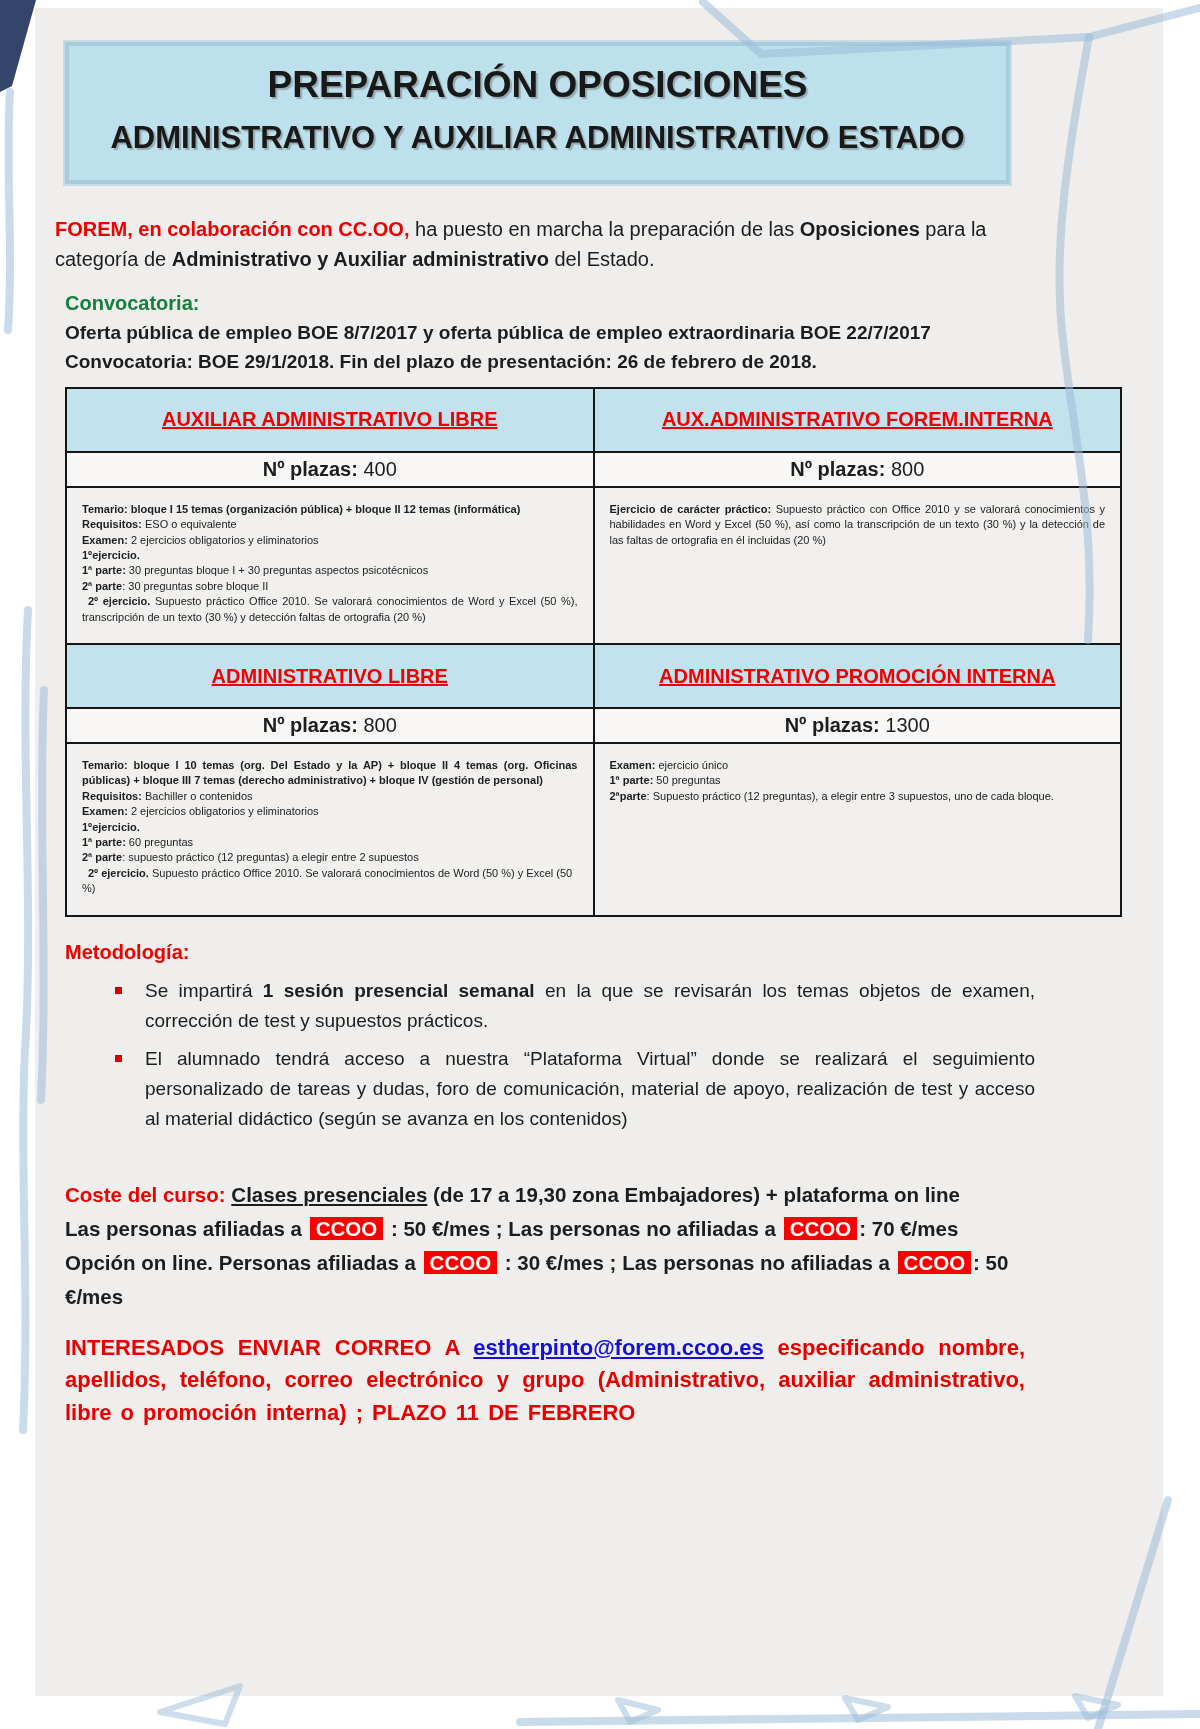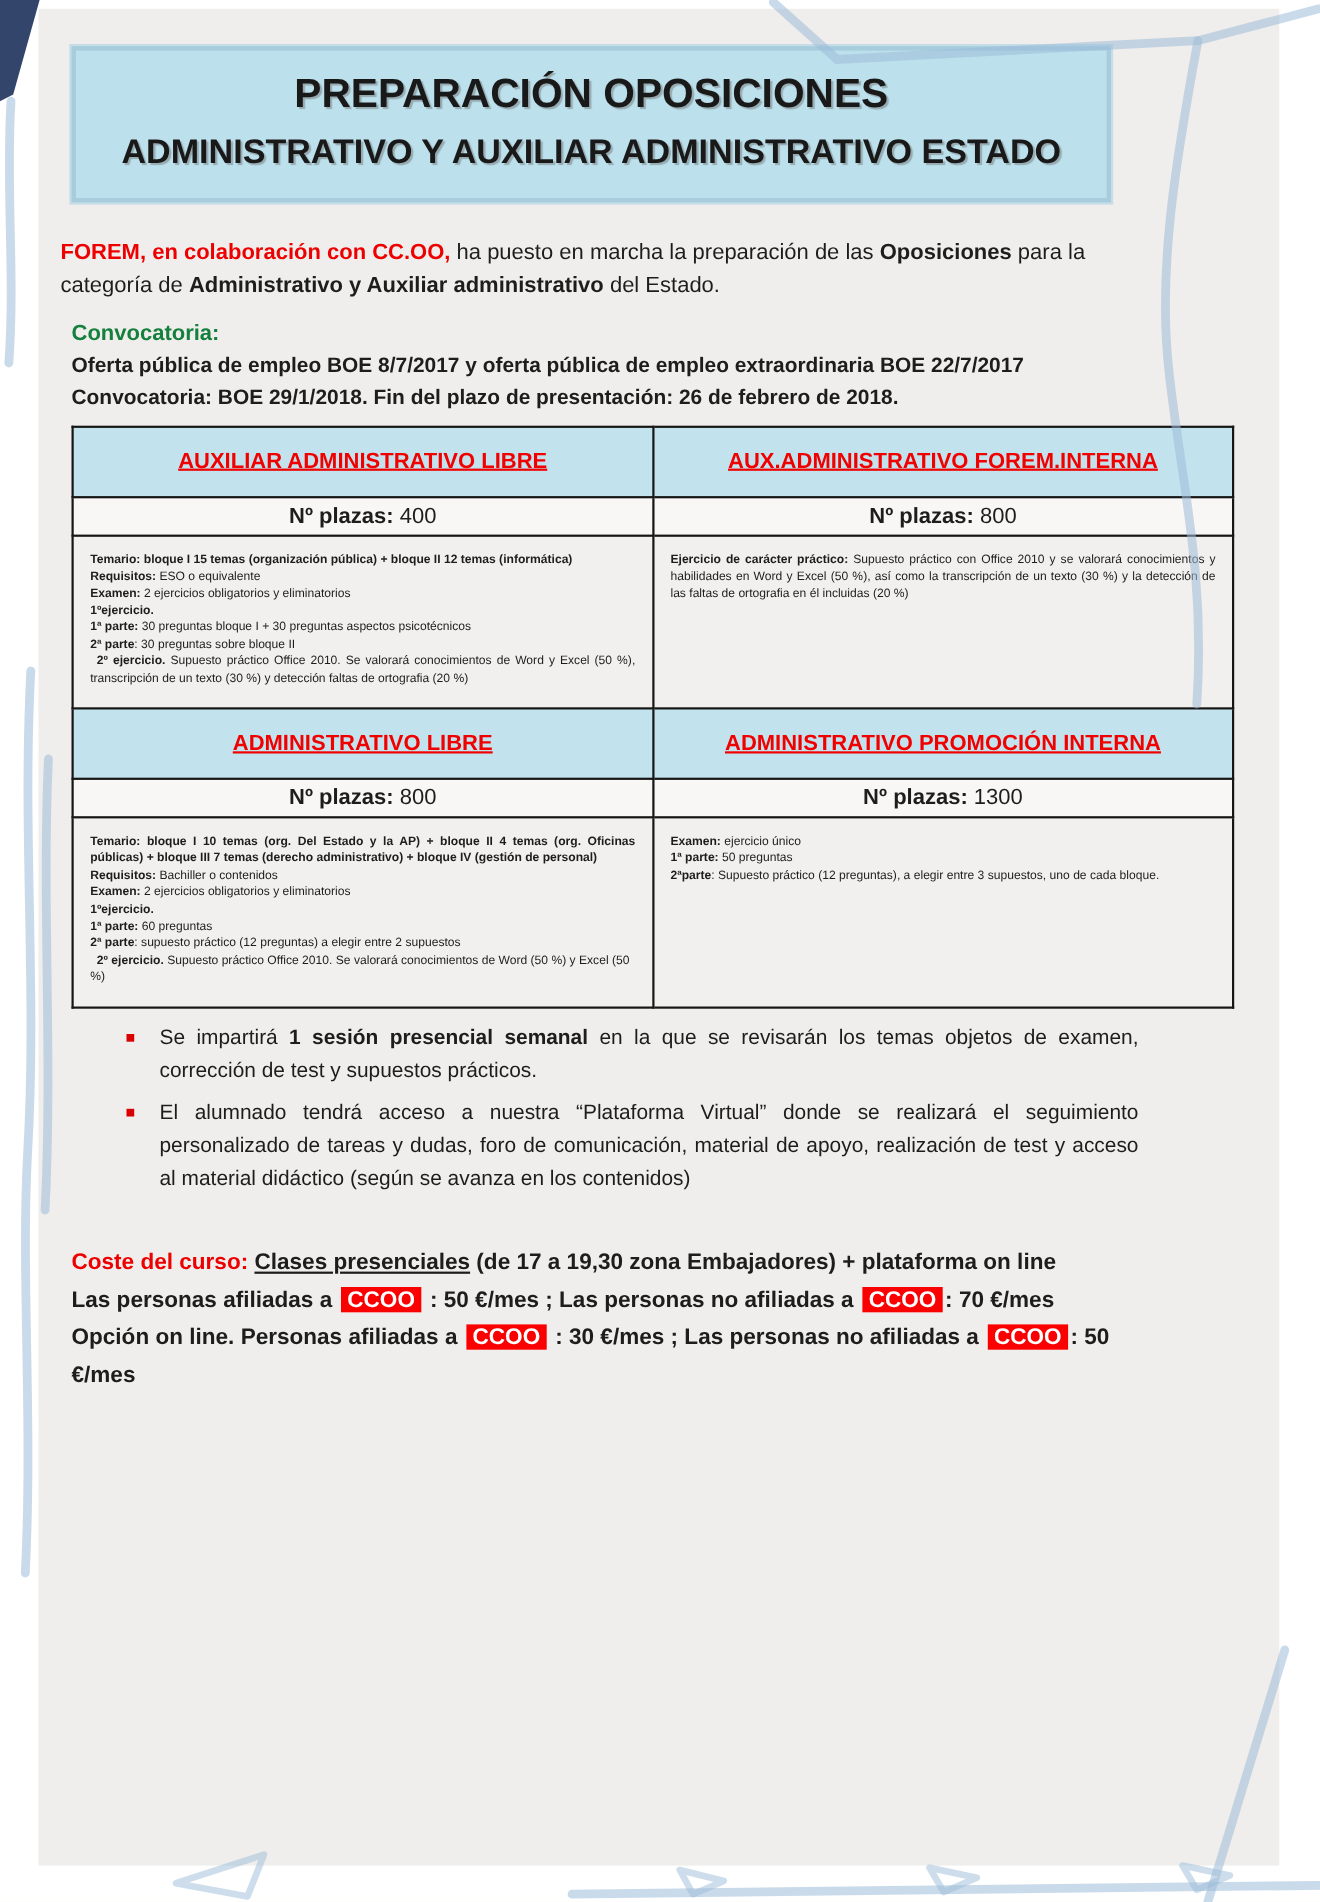--- a/index.html
+++ b/index.html
@@ -123,32 +123,34 @@
       </td>
       <td class="cellc">
         <p><span class="b">Examen:</span><span> ejercicio único</span></p>
         <div class="part mt24"><span class="b">1ª parte:</span><span> 50 preguntas</span></div>
         <div class="part"><span class="b">2ªparte</span><span>: Supuesto práctico (12 preguntas), a elegir entre 3 supuestos, uno de cada bloque.</span></div>
       </td>
     </tr>
   </tbody>
     </table>
 
+  <div class="met-label">Metodología:</div>
   <ul class="met-list">
     <li><span class="sq"></span><span>Se impartirá </span><span class="b">1 sesión presencial semanal</span><span> en la que se revisarán los temas objetos de examen, corrección de test y supuestos prácticos.</span></li>
     <li><span class="sq"></span><span>El alumnado tendrá acceso a nuestra “Plataforma Virtual” donde se realizará el seguimiento personalizado de tareas y dudas, foro de comunicación, material de apoyo, realización de test y acceso al material didáctico (según se avanza en los contenidos)</span></li>
   </ul>
 
   <div class="coste">
     <p><span class="red">Coste del curso:</span>
       <span class="u">Clases presenciales</span><span> (de 17 a 19,30 zona Embajadores) + plataforma on line</span></p>
     <p><span>Las personas afiliadas a </span><span class="badge">CCOO</span><span> : 50 €/mes ; Las personas no afiliadas a </span><span class="badge">CCOO</span><span>: 70 €/mes</span></p>
     <p><span>Opción on line. Personas afiliadas a </span><span class="badge">CCOO</span><span> : 30 €/mes ; Las personas no afiliadas a </span><span class="badge">CCOO</span><span>: 50 €/mes</span></p>
   </div>
 
+  <p class="contact"><span>INTERESADOS ENVIAR CORREO A </span><a class="email" href="#">estherpinto@forem.ccoo.es</a><span> especificando nombre, apellidos,  teléfono, correo electrónico y grupo (Administrativo, auxiliar administrativo, libre o promoción interna) ; PLAZO 11 DE FEBRERO</span></p>
 
 </div>
 
 <svg class="sketch" viewBox="0 0 1200 1729" aria-hidden="true">
   <path d="M0,0 L36,0 L12,86 L0,92 Z" fill="#23355e" opacity="0.92"></path>
   <path class="ln" d="M10,92 C5,170 14,250 8,330" opacity="0.4"></path>
   <path class="ln" d="M703,2 L761,54 L1089,37 L1199,8"></path>
   <path class="ln" d="M1089,37 C1068,150 1052,250 1063,340 C1074,440 1096,520 1088,640" opacity="0.42"></path>
   <path class="ln" d="M28,610 C20,760 34,900 25,1050 C19,1160 30,1290 23,1430"></path>
   <path class="ln" d="M44,690 C38,820 48,960 41,1100" opacity="0.38"></path>

